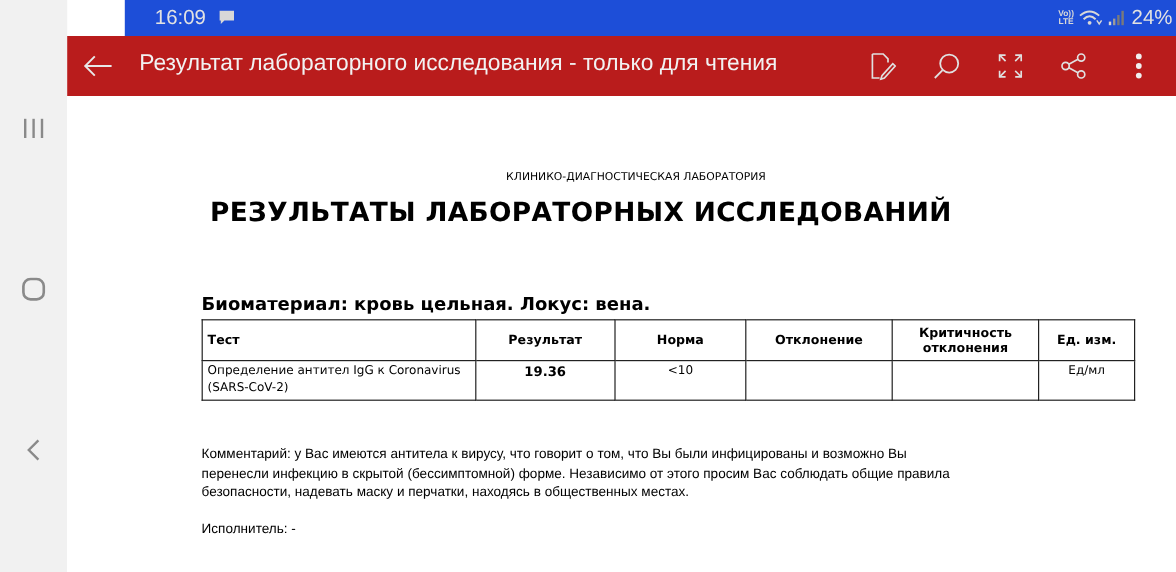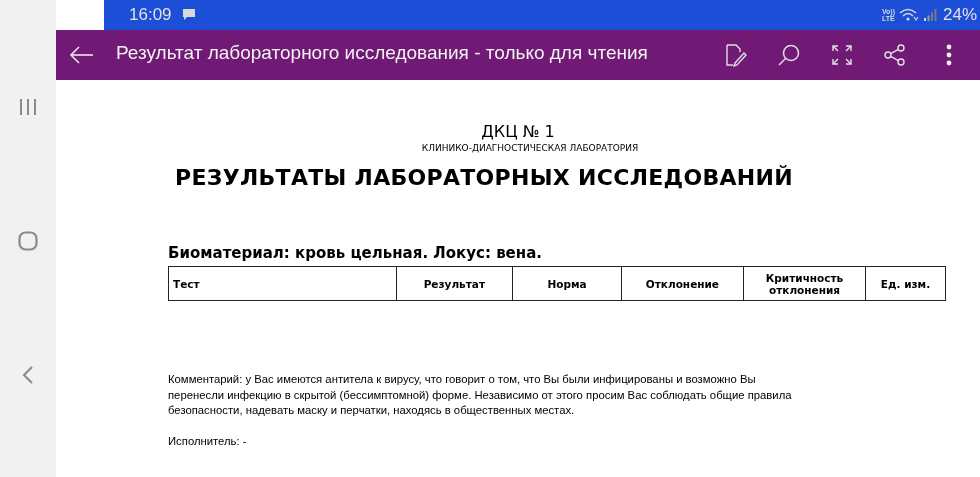--- a/index.html
+++ b/index.html
@@ -16,21 +16,21 @@
   
   .app { position: absolute; left: 56px; top: 0; width: 924px; height: 477px; background: #ffffff; }
 
   .statusbar { position: absolute; left: 0; top: 0; width: 924px; height: 30px; background: #1d4ed8; color: #d8d8d8; margin-left: 48px; }
   .status-time { position: absolute; left: 25px; top: 5px; font-family: "Liberation Sans", sans-serif; font-size: 17px; color: #e2e2e2; }
   .status-msg-icon { position: absolute; left: 78px; top: 8px; }
   .status-right { position: absolute; right: 38px; top: 5px; display: flex; align-items: center; gap: 4px; }
   .status-volte { font-family: "Liberation Sans", sans-serif; font-size: 7px; line-height: 7px; color: #d8d8d8; text-align: center; font-weight: bold; }
   .status-battery-pct { font-family: "Liberation Sans", sans-serif; font-size: 17px; color: #e2e2e2; margin-left: 2px; }
 
-  .toolbar { position: absolute; left: 0; top: 30px; width: 924px; height: 50px; background: #701a75; }
+  .toolbar { position: absolute; left: 0; top: 30px; width: 924px; height: 50px; background: #b91c1c; }
   .tb-back { position: absolute; left: 12px; top: 12px; width: 28px; height: 26px; display: flex; align-items: center; justify-content: center; cursor: pointer; }
   .tb-title { position: absolute; left: 60px; top: 12px; font-family: "Liberation Sans", sans-serif; font-size: 19px; color: #f2f2f2; white-space: nowrap; }
   .tb-icon { position: absolute; top: 10px; width: 30px; height: 30px; display: flex; align-items: center; justify-content: center; cursor: pointer; }
   .tb-edit { left: 664px; }
   .tb-search { left: 718px; }
   .tb-fit { left: 771px; }
   .tb-share { left: 824px; }
   .tb-more { left: 878px; }
 
   
@@ -158,21 +158,20 @@
     <div class="tb-icon tb-more">
       <svg width="8" height="24" viewBox="0 0 8 24">
         <circle cx="4" cy="4" r="2.4" fill="#f0f0f0"></circle>
         <circle cx="4" cy="12" r="2.4" fill="#f0f0f0"></circle>
         <circle cx="4" cy="20" r="2.4" fill="#f0f0f0"></circle>
       </svg>
     </div>
   </div>
 
   <div class="doc">
-    <div class="doc-org">ДКЦ № 1</div>
     <div class="doc-lab">КЛИНИКО-ДИАГНОСТИЧЕСКАЯ ЛАБОРАТОРИЯ</div>
     <div class="doc-title">РЕЗУЛЬТАТЫ ЛАБОРАТОРНЫХ ИССЛЕДОВАНИЙ</div>
     <div class="doc-biomaterial">Биоматериал: кровь цельная. Локус: вена.</div>
 
     <table class="results">
       <colgroup>
         <col style="width:205px">
         <col style="width:105px">
         <col style="width:98px">
         <col style="width:110px">
@@ -183,19 +182,27 @@
         <tr>
           <th class="col-test">Тест</th>
           <th>Результат</th>
           <th>Норма</th>
           <th>Отклонение</th>
           <th>Критичность отклонения</th>
           <th>Ед. изм.</th>
         </tr>
       </thead>
       <tbody>
+        <tr>
+          <td>Определение антител IgG к Coronavirus (SARS-CoV-2)</td>
+          <td class="res">19.36</td>
+          <td class="c">&lt;10</td>
+          <td class="c"></td>
+          <td class="c"></td>
+          <td class="c">Ед/мл</td>
+        </tr>
       </tbody>
     </table>
 
     <div class="doc-comment">Комментарий: у Вас имеются антитела к вирусу, что говорит о том, что Вы были инфицированы и возможно Вы перенесли инфекцию в скрытой (бессимптомной) форме. Независимо от этого просим Вас соблюдать общие правила безопасности, надевать маску и перчатки, находясь в общественных местах.</div>
     <div class="doc-performer">Исполнитель: -</div>
   </div>
 </div>
 
 </body></html>

